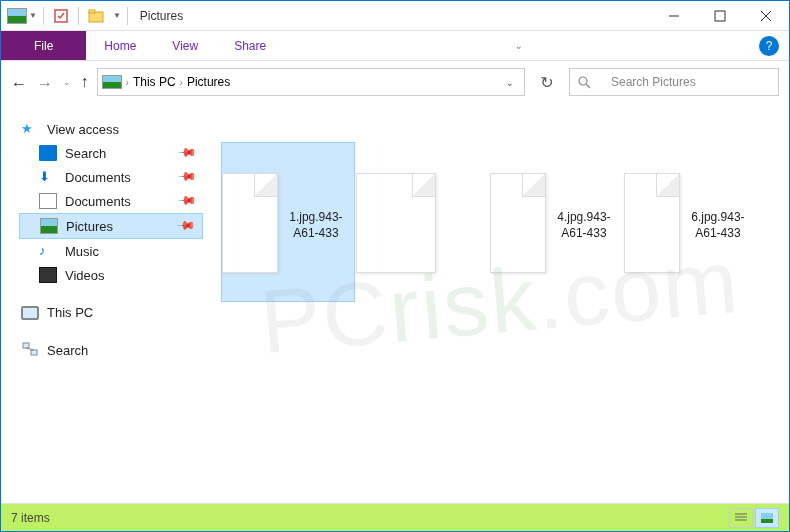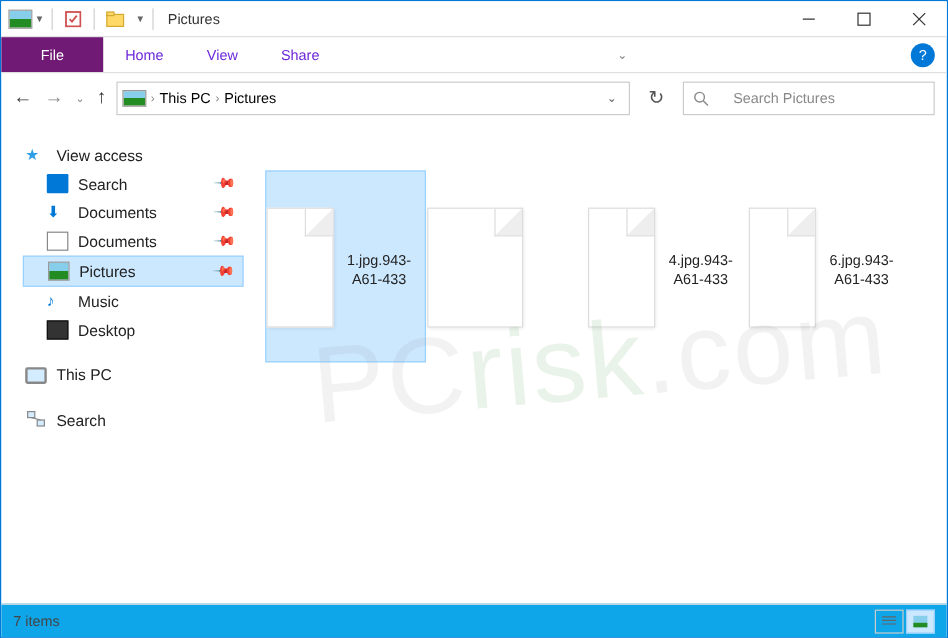--- a/index.html
+++ b/index.html
@@ -41,21 +41,21 @@
 .monitor { border: 2px solid #888; border-radius: 2px; background: #d4ecff; position: relative; width: 18px; height: 14px; }
 
 .files { flex: 1; padding: 14px 10px; display: flex; flex-wrap: wrap; align-content: flex-start; gap: 0; position: relative; }
 .file-item { width: 134px; height: 160px; display: flex; flex-direction: row; align-items: center; justify-content: flex-start; padding-top: 8px; text-align: center; font-size: 12px; color: #222; border: 1px solid transparent; margin-top: 25px; }
 .file-item.selected { background: #cce8ff; border: 1px solid #99d1ff; }
 .file-thumb { width: 80px; height: 100px; background: #fff; border: 1px solid #ddd; position: relative; margin-bottom: 6px; box-shadow: 1px 1px 3px rgba(0,0,0,0.1); }
 .file-thumb::after { content: ""; position: absolute; top: 0; right: 0; width: 22px; height: 22px; background: linear-gradient(135deg, transparent 50%, #eee 50%); border-left: 1px solid #ddd; border-bottom: 1px solid #ddd; }
 .file-thumb.txt { background: repeating-linear-gradient(#fff 0, #fff 8px, #e8e8e8 8px, #e8e8e8 9px); }
 .file-label { padding: 0 4px; line-height: 1.3; word-break: break-word; }
 
-.statusbar { position: absolute; bottom: 0; left: 0; right: 0; height: 28px; border-top: 1px solid #e0e0e0; display: flex; align-items: center; padding: 0 10px; font-size: 12px; color: #444; background: #0ea5e9; }
+.statusbar { position: absolute; bottom: 0; left: 0; right: 0; height: 28px; border-top: 1px solid #e0e0e0; display: flex; align-items: center; padding: 0 10px; font-size: 12px; color: #444; background: #bef264; }
 .view-btns { margin-left: auto; display: flex; gap: 2px; }
 .view-btn { width: 24px; height: 20px; border: 1px solid #ccc; display: flex; align-items: center; justify-content: center; font-size: 11px; }
 .view-btn.active { background: #cce8ff; border-color: #99d1ff; }
 
 .watermark { position: absolute; top: 50%; left: 50%; transform: translate(-50%, -50%) rotate(-5deg); font-size: 90px; font-weight: 300; color: rgba(150,150,150,0.12); letter-spacing: 2px; pointer-events: none; z-index: 1; white-space: nowrap; }
 .watermark .accent { color: rgba(80,160,80,0.12); }
 </style>
 </head>
 <body>
 
@@ -160,21 +160,21 @@
       <span class="sb-icon" style="background:linear-gradient(#87ceeb 50%,#228b22 50%);border:1px solid #999;"></span>
       <span>Pictures</span>
       <span class="pin">📌</span>
     </div>
     <div class="sb-item sb-sub">
       <span class="sb-icon" style="color:#0078d7;">♪</span>
       <span>Music</span>
     </div>
     <div class="sb-item sb-sub">
       <span class="sb-icon" style="background:#333;border:1px solid #111;"></span>
-      <span>Desktop</span>
+      <span>Videos</span>
     </div>
     <div style="height:14px"></div>
     <div class="sb-item">
       <span class="sb-icon monitor"></span>
       <span>This PC</span>
     </div>
     <div style="height:14px"></div>
     <div class="sb-item">
       <span class="sb-icon"><svg width="18" height="14">
             <rect x="2" y="1" width="6" height="5" fill="#d4ecff" stroke="#888"></rect>

